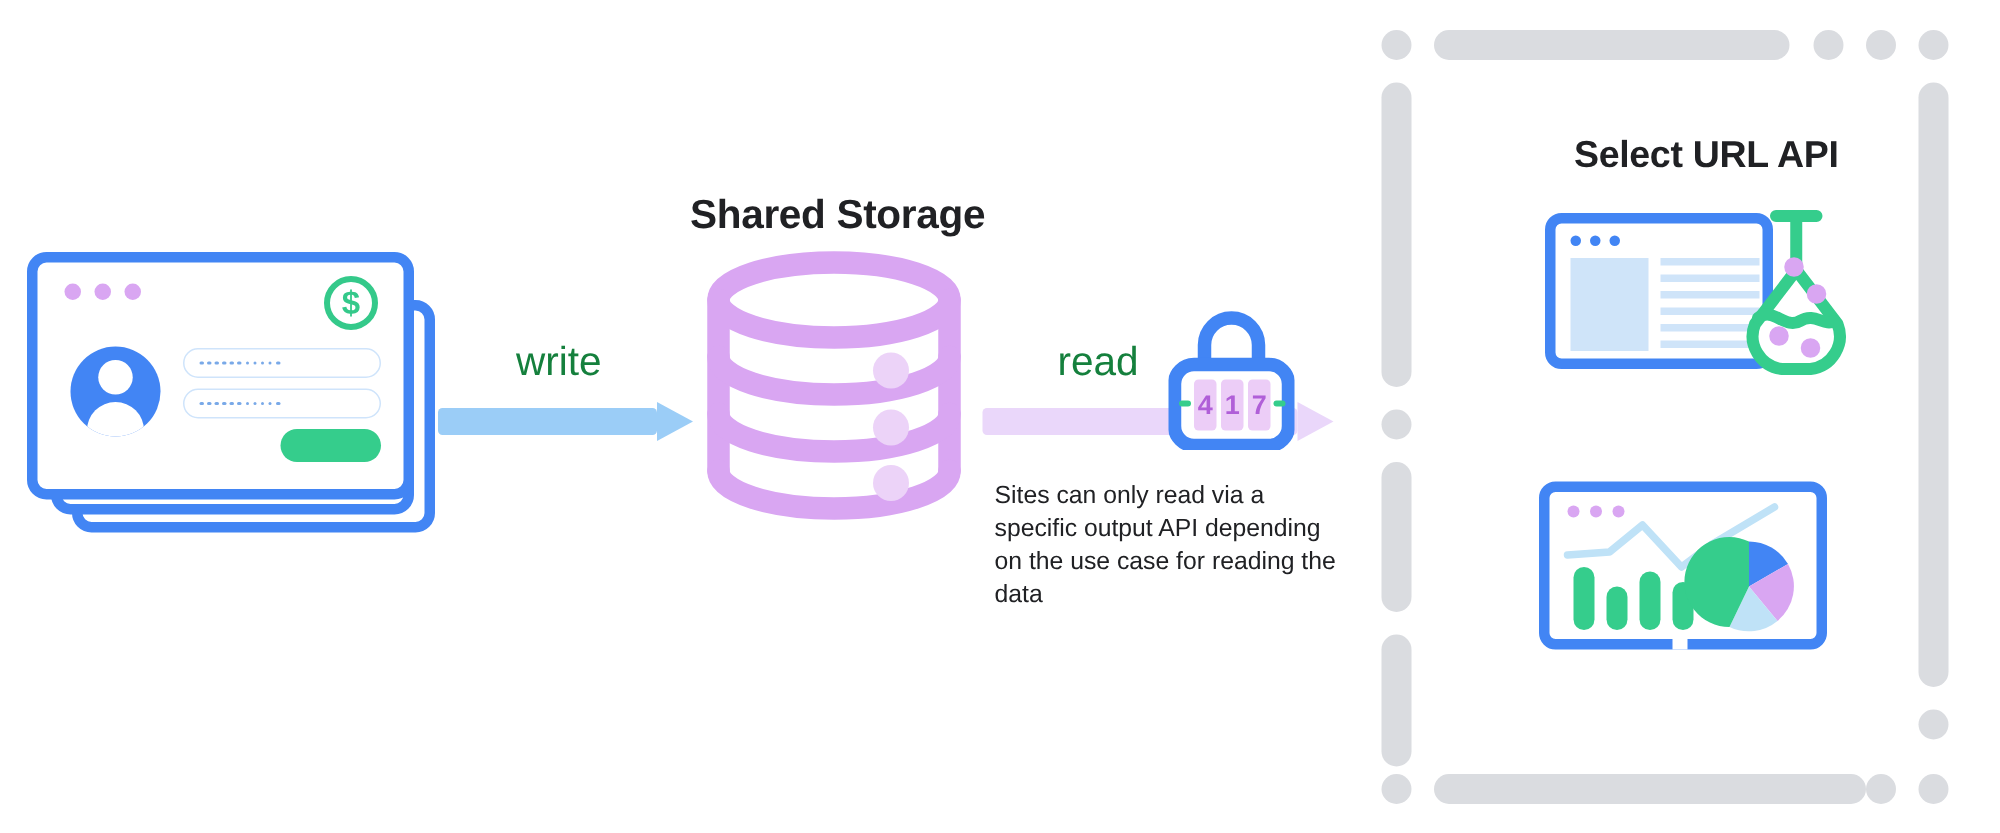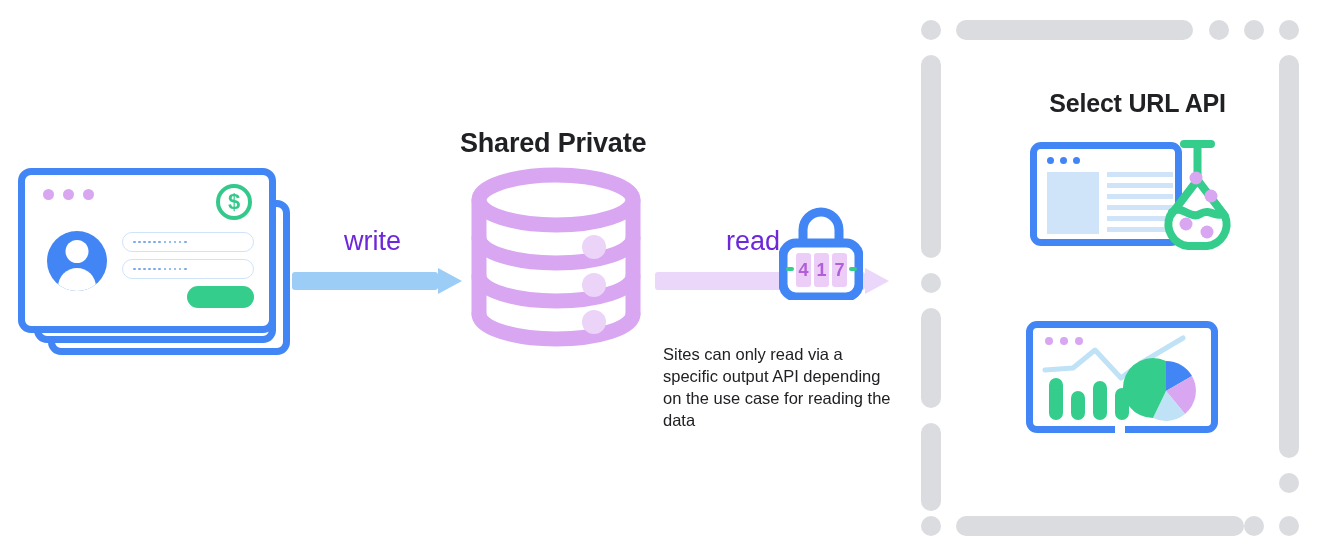--- a/index.html
+++ b/index.html
@@ -4,21 +4,21 @@
 <style>
   html,body{margin:0;padding:0;background:#fff;}
   body{width:1333px;height:555px;overflow:hidden;
        font-family:"Liberation Sans","DejaVu Sans",sans-serif;color:#202124;}
   #stage{position:relative;width:1333px;height:555px;background:#ffffff;}
   .abs{position:absolute;}
 
   
   .heading{font-weight:bold;font-size:27px;letter-spacing:-0.2px;color:#202124;
            white-space:nowrap;}
-  .arrow-label{font-size:27px;color:#6d28d9;white-space:nowrap;}
+  .arrow-label{font-size:27px;color:#15803d;white-space:nowrap;}
   .caption{font-size:16.5px;line-height:1.33;color:#202124;}
   .api-title{font-weight:bold;font-size:25px;letter-spacing:-0.2px;color:#202124;
              white-space:nowrap;text-align:center;}
 
   
   .card{position:absolute;border:7px solid #4285f4;border-radius:13px;background:#fff;
         box-sizing:border-box;}
   .card-back2{left:48px;top:200px;width:242px;height:155px;}
   .card-back1{left:34px;top:188px;width:242px;height:155px;}
   .card-front{left:18px;top:168px;width:258px;height:165px;}
@@ -140,21 +140,21 @@
       <div class="submit-btn"></div>
     </div>
   </div>
 
   <div class="abs arrow-label" style="left:344px;top:226px;">write</div>
   <div class="abs arrow arrow-write" style="left:292px;top:268px;width:172px;">
     <span class="shaft"></span>
       <span class="head"></span>
   </div>
 
-  <div class="abs heading" style="left:460px;top:128px;">Shared Private</div>
+  <div class="abs heading" style="left:460px;top:128px;">Shared Storage</div>
 
   <div class="db">
     <svg width="172" height="180" viewBox="0 0 172 180">
       <g fill="none" stroke="#d9a6f2" stroke-width="15" stroke-linecap="round">
 
         <ellipse cx="86" cy="33" rx="77" ry="25"></ellipse>
 
         <path d="M9 33 V147"></path>
         <path d="M163 33 V147"></path>
 
@@ -162,21 +162,21 @@
 
         <path d="M9 71 a77 25 0 0 0 154 0"></path>
         <path d="M9 109 a77 25 0 0 0 154 0"></path>
       </g>
       <circle cx="124" cy="80" r="12" fill="#ecd3f8"></circle>
       <circle cx="124" cy="118" r="12" fill="#ecd3f8"></circle>
       <circle cx="124" cy="155" r="12" fill="#ecd3f8"></circle>
     </svg>
   </div>
 
-  <div class="abs arrow-label" style="left:726px;top:226px;text-align:right;">read</div>
+  <div class="abs arrow-label" style="left:705px;top:226px;text-align:right;">read</div>
   <div class="abs arrow arrow-read" style="left:655px;top:268px;width:236px;">
     <span class="shaft"></span>
       <span class="head"></span>
   </div>
 
   <div class="lock">
     <svg width="84" height="97" viewBox="0 0 84 97">
 
       <path d="M24 44 V27 a18 18 0 0 1 36 0 V44" fill="none" stroke="#4285f4" stroke-width="9"></path>
 
@@ -191,21 +191,21 @@
         <text x="24.5" y="73">4</text>
         <text x="42.5" y="73">1</text>
         <text x="60.5" y="73">7</text>
       </g>
 
       <rect x="7" y="64" width="8" height="4" rx="2" fill="#35cd8c"></rect>
       <rect x="70" y="64" width="8" height="4" rx="2" fill="#35cd8c"></rect>
     </svg>
   </div>
 
-  <div class="abs caption" style="left:663px;top:320px;width:235px;margin-top:24px;">Sites can only read via a specific output API depending on the use case for reading the data</div>
+  <div class="abs caption" style="left:663px;top:320px;width:235px;">Sites can only read via a specific output API depending on the use case for reading the data</div>
 
   <div class="panel">
 
     <span class="seg" style="left:0;top:9px;width:20px;height:20px;"></span>
     <span class="seg" style="left:35px;top:9px;width:237px;height:20px;"></span>
     <span class="seg" style="left:288px;top:9px;width:20px;height:20px;"></span>
     <span class="seg" style="left:323px;top:9px;width:20px;height:20px;"></span>
     <span class="seg" style="left:358px;top:9px;width:20px;height:20px;"></span>
 
     <span class="seg" style="left:0;top:44px;width:20px;height:203px;"></span>

